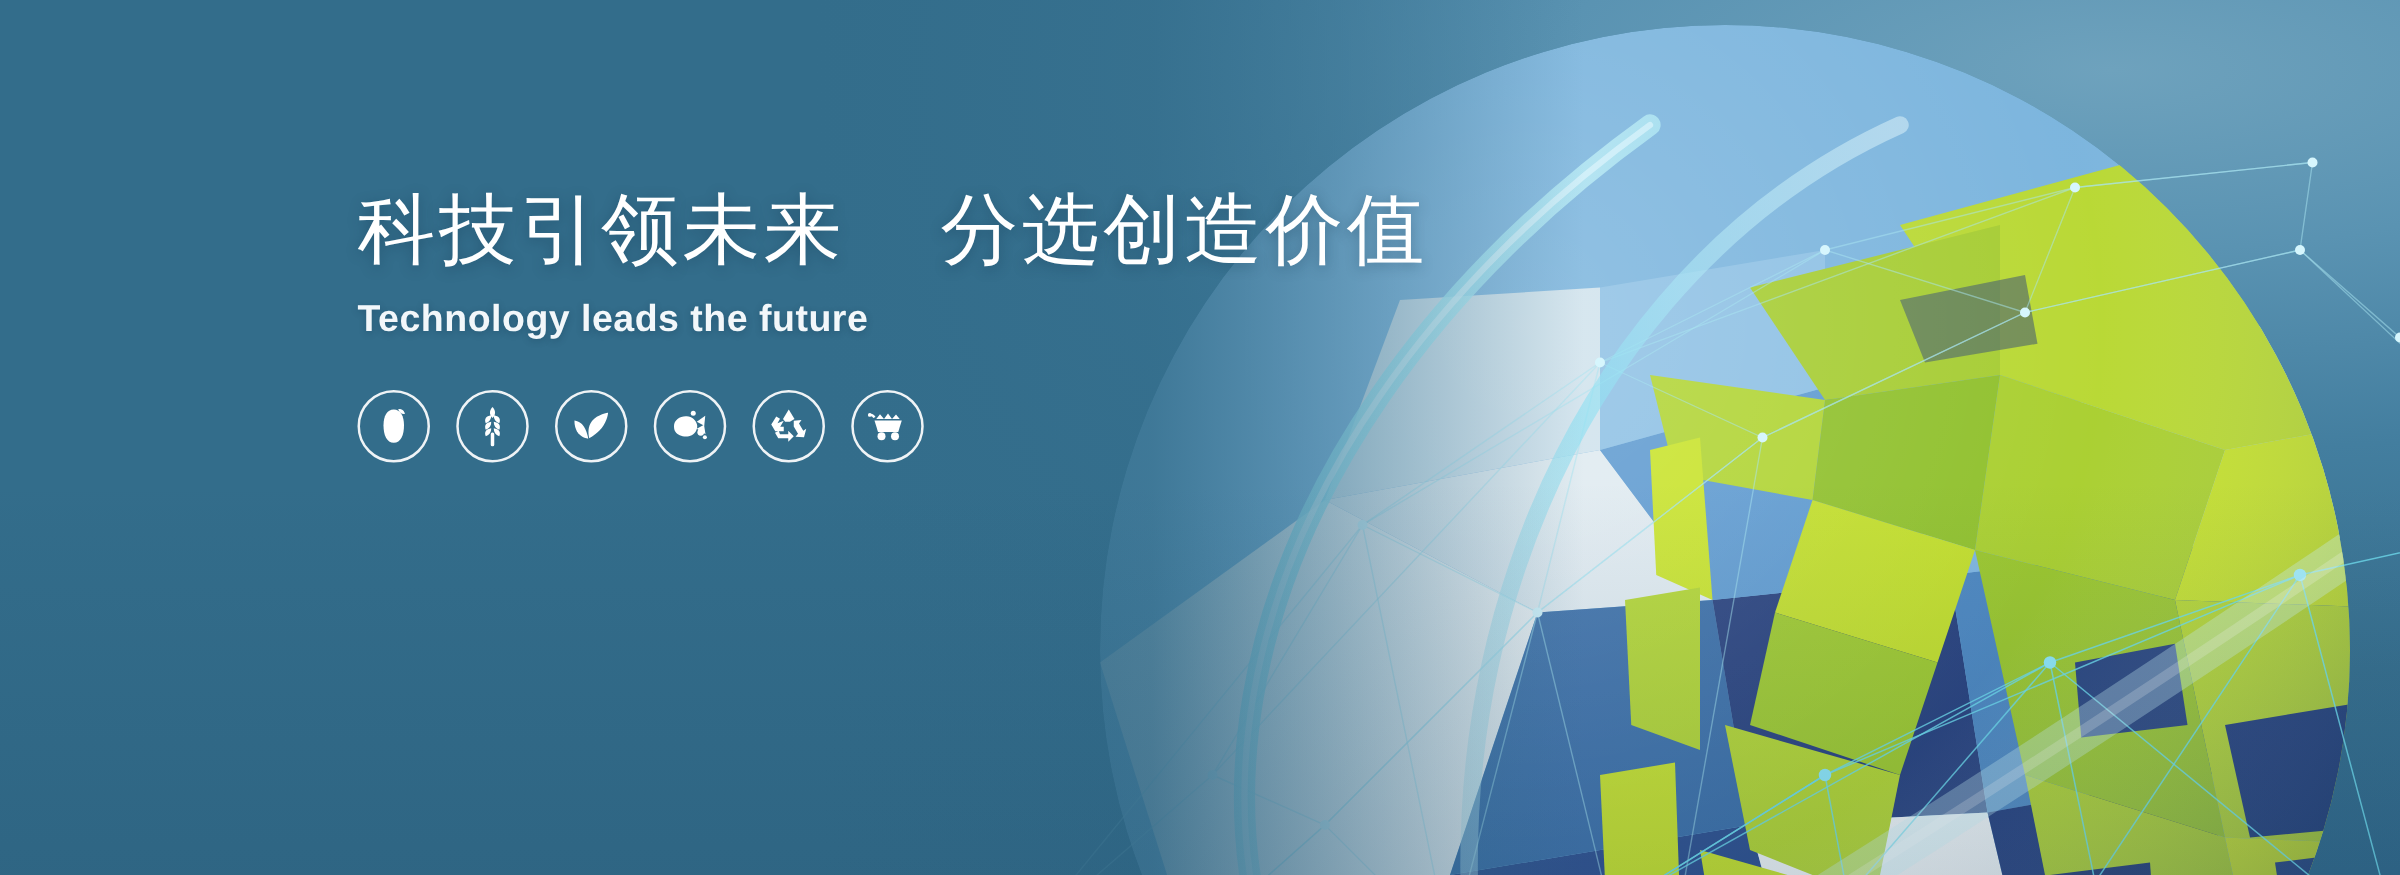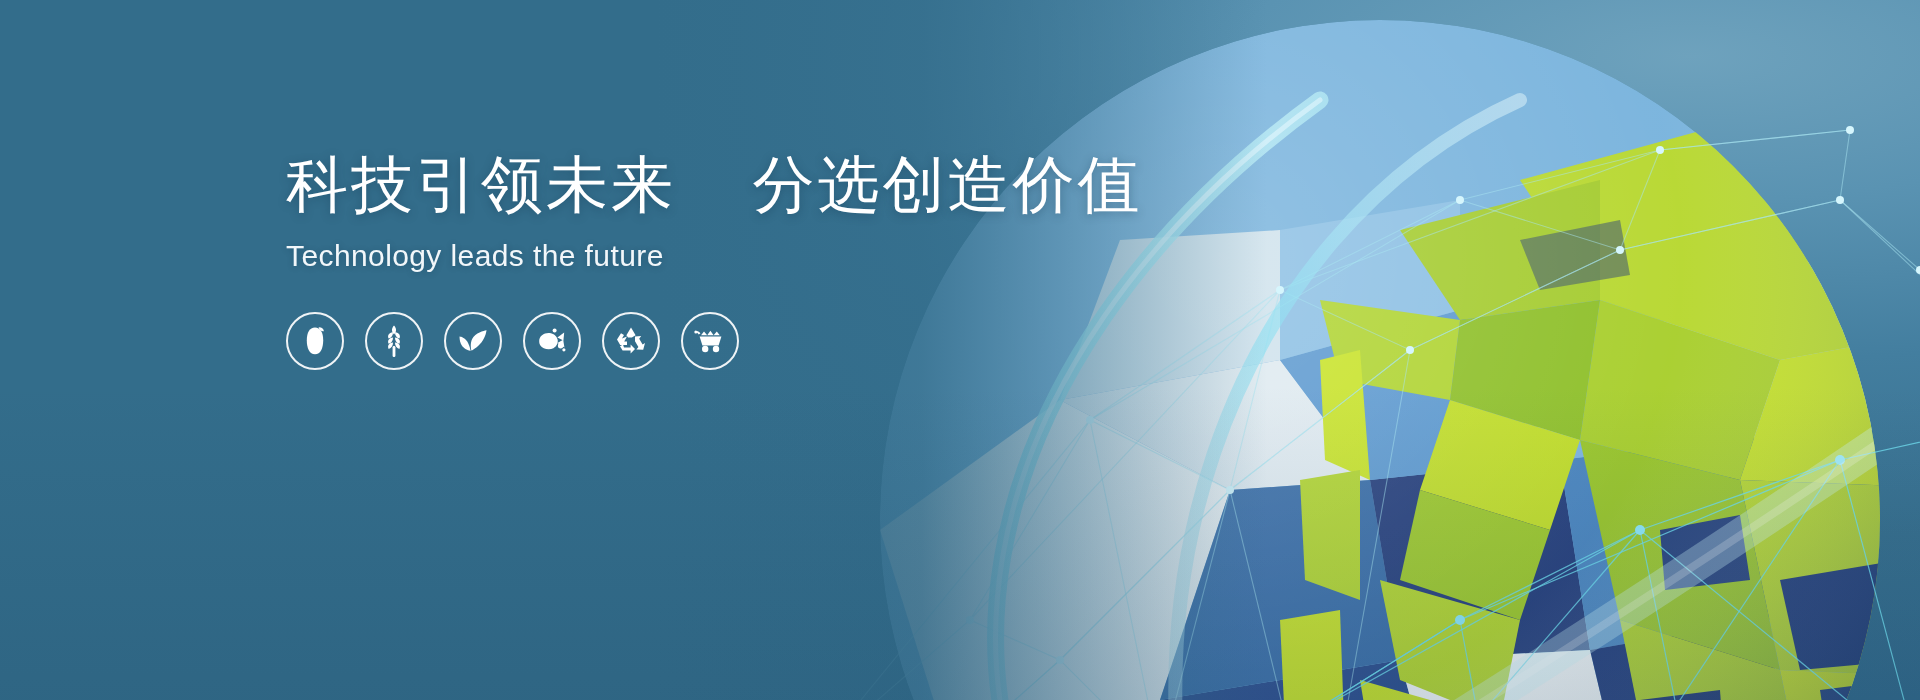--- a/index.html
+++ b/index.html
@@ -52,21 +52,21 @@
     font-weight:400;
     white-space:nowrap;
     text-shadow:0 2px 10px rgba(14,46,70,.35);
   }
   .headline .gap{display:inline-block;width:36px;}
   .sub{
     margin-top:18px;
     font-size:30px;
     line-height:1.28;
     color:#f2f7fa;
-    font-weight:400;
+    font-weight:700;
     letter-spacing:.4px;
     text-shadow:0 1px 6px rgba(14,46,70,.30);
   }
   .sub-line{display:block;}
 
   
   .icon-row{
     margin-top:36px;
     display:flex;
     gap:21px;

